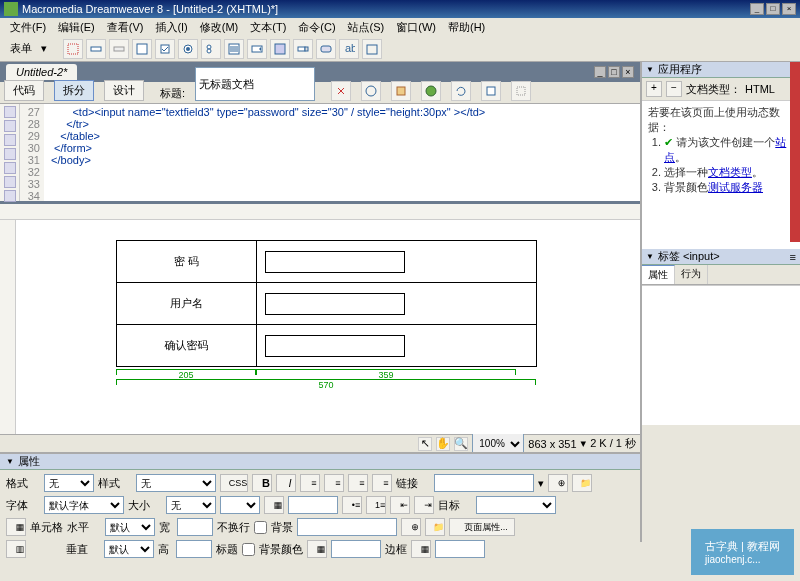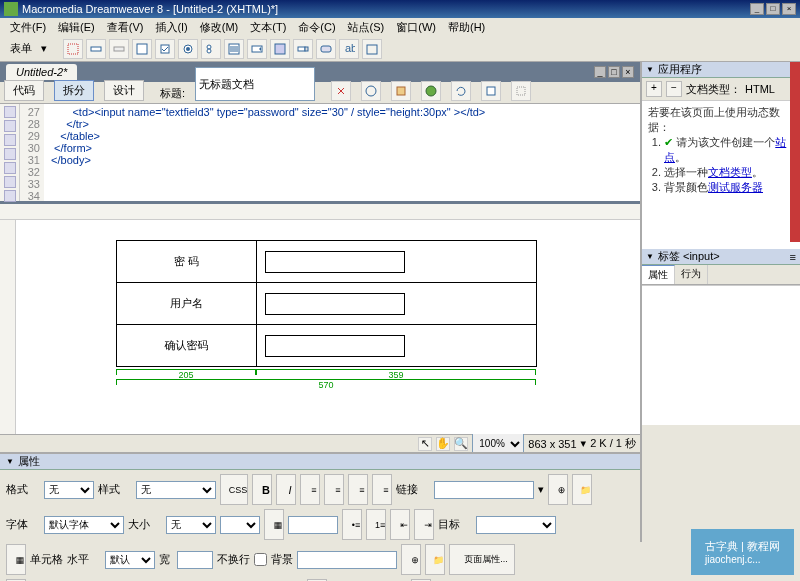--- a/index.html
+++ b/index.html
@@ -47,21 +47,21 @@
 .sel { height: 28px; border: 1px solid #7f9db9; font-size: 10px; padding: 4px 2px; }
 .props-panel { height: 90px; background: #e8e6dc; border-top: 2px solid #aaa; }
 .panel-hdr { background: #cbd6e8; height: 16px; display: flex; align-items: center; padding: 0 6px; border-bottom: 1px solid #8a9; }
 .panel-hdr .tri { margin-right: 4px; font-size: 8px; }
 .props-body { padding: 4px 6px; display: flex; gap: 12px; }
 .props-col { display: flex; flex-direction: column; gap: 4px; }
 .prow { display: flex; gap: 4px; align-items: center; }
 .prow .plbl { width: 34px; }
 .psel { height: 18px; border: 1px solid #7f9db9; font-size: 10px; background: #fff; }
 .pinput { height: 18px; border: 1px solid #7f9db9; background: #fff; padding: 0 2px; }
-.pbtn { width: 20px; height: 31px; border: 1px solid #bbb; background: #f4f3ee; display: flex; align-items: center; justify-content: center; font-size: 9px; padding-left: 8px; }
+.pbtn { width: 20px; height: 18px; border: 1px solid #bbb; background: #f4f3ee; display: flex; align-items: center; justify-content: center; font-size: 9px; padding-left: 8px; }
 .right-panels { width: 160px; background: #e8e6dc; border-left: 2px solid #aaa; display: flex; flex-direction: column; }
 .pgroup-hdr { background: #cbd6e8; height: 16px; display: flex; align-items: center; padding: 0 4px; font-size: 10px; border-bottom: 1px solid #8a9; }
 .pgroup-hdr .tri { margin-right: 4px; font-size: 8px; }
 .tabs { display: flex; background: #e8e6dc; border-bottom: 1px solid #aaa; }
 .tabs .tab { padding: 2px 6px; font-size: 10px; border-right: 1px solid #ccc; }
 .tabs .tab.active { background: #fff; border-top: 1px solid #6a8ec8; }
 .app-body { padding: 4px 6px; font-size: 10px; background: #fff; height: 148px; color: #333; }
 .app-body ol { margin-left: 16px; }
 .app-body a { color: #0000cc; text-decoration: underline; }
 .doctype-row { display: flex; gap: 4px; padding: 3px 4px; align-items: center; background: #e8e6dc; border-bottom: 1px solid #ccc; font-size: 10px; }
@@ -268,21 +268,21 @@
                 <td class="fld"><input style=""></td>
               </tr>
           <tr>
                 <td class="lbl">确认密码</td>
                 <td class="fld"><input type="password" style=""></td>
               </tr>
         </tbody>
           </table>
         <div class="dims" style="width:420px">
           <div class="dim-line" style="left:0;width:140px">205</div>
-          <div class="dim-line" style="left:140px;width:280px">359</div>
+          <div class="dim-line" style="left:140px;width:260px">359</div>
           <div class="dim-line" style="left:0;width:420px;top:10px">570</div>
         </div>
       </div>
     </div>
     <div class="status-bar">
       <div class="right">
         <span class="ins-btn" style="width:14px;height:14px">↖</span>
         <span class="ins-btn" style="width:14px;height:14px">✋</span>
         <span class="ins-btn" style="width:14px;height:14px">🔍</span>
         <select class="sel"><option>100%</option></select>

